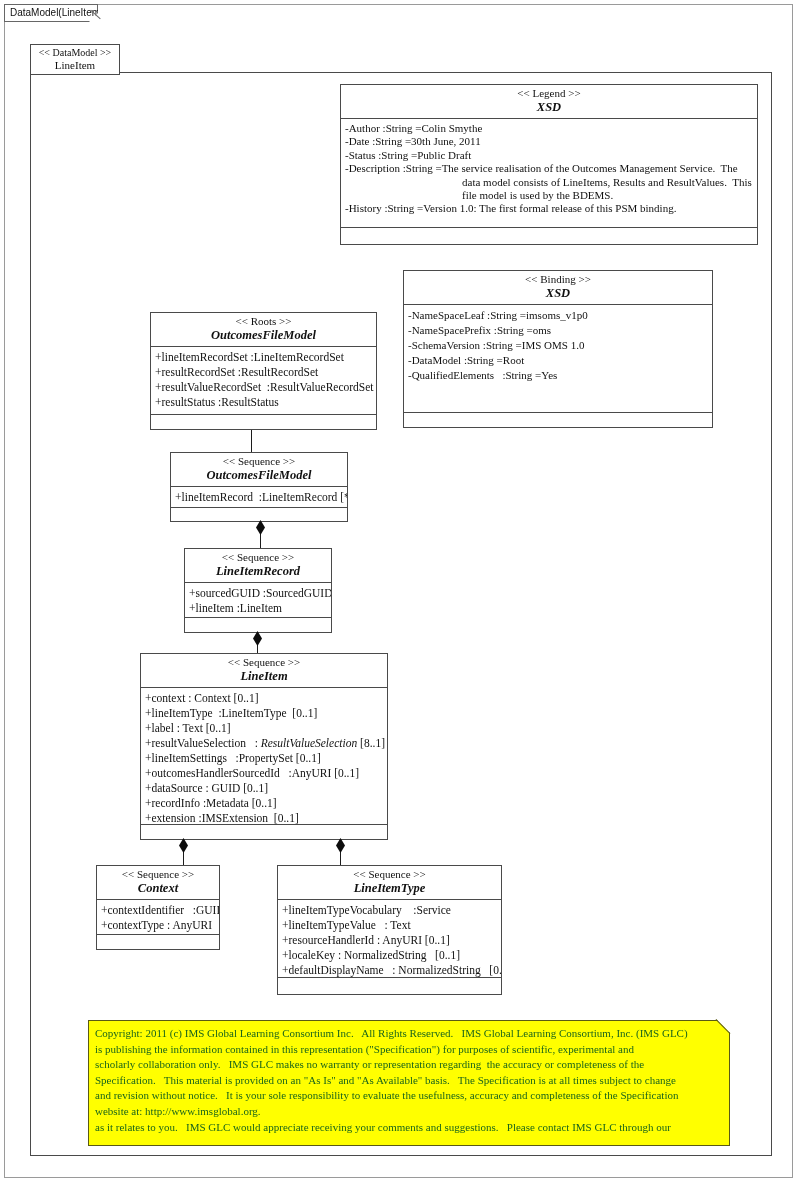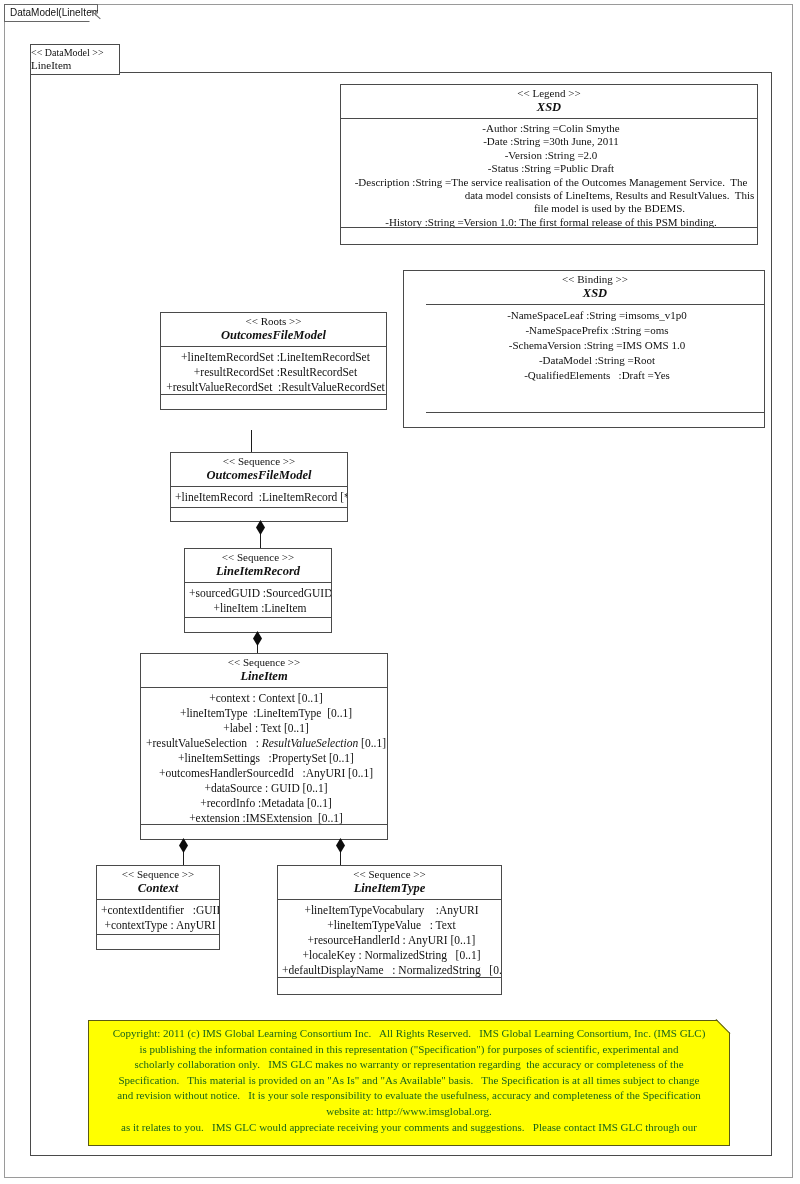--- a/index.html
+++ b/index.html
@@ -7,39 +7,39 @@
         font-family:"Liberation Serif","DejaVu Serif",serif;color:#111;}
   
   .outer-border{position:absolute;left:4px;top:4px;width:787px;height:1172px;border:1px solid #9a9a9a;}
   .outer-tab{position:absolute;left:4px;top:4px;width:94px;height:18px;background:#fff;border:1px solid #666;
              clip-path:polygon(0 0,100% 0,100% 50%,calc(100% - 9px) 100%,0 100%);
              font-family:"Liberation Sans","DejaVu Sans",sans-serif;font-size:10px;line-height:16px;padding-left:5px;box-sizing:border-box;}
   .outer-tab-cut{position:absolute;left:89px;top:14px;width:13px;height:1px;background:#666;transform:rotate(42deg);}
   
   .inner-frame{position:absolute;left:30px;top:72px;width:740px;height:1082px;border:1px solid #4a4a4a;}
   .inner-tab{position:absolute;left:30px;top:44px;width:88px;height:29px;background:#fff;border:1px solid #4a4a4a;
-             text-align:left;z-index:3;}
+             text-align:center;z-index:3;}
   .inner-tab .l1{font-size:10px;line-height:13px;padding-top:1px;}
   .inner-tab .l2{font-size:11px;line-height:13px;}
   
   .cls{position:absolute;background:#fff;border:1px solid #4a4a4a;display:flex;flex-direction:column;box-sizing:border-box;z-index:2;}
   .cls-hdr{border-bottom:1px solid #4a4a4a;text-align:center;padding:2px 3px 3px;}
   .stereo{font-size:11px;line-height:13px;}
   .cname{font-size:12.5px;font-weight:bold;line-height:15px;font-style:italic;}
   .cls-attrs{flex:1;border-bottom:1px solid #4a4a4a;padding:3px 0 2px 4px;overflow:hidden;}
-  .attr-row{font-size:11.5px;line-height:15px;white-space:pre;text-align:center;}
+  .attr-row{font-size:11.5px;line-height:15px;white-space:pre;}
   .ital{font-style:italic;}
   .cls-empty{flex:0 0 auto;}
   #box-legend{left:340px;top:84px;width:418px;height:161px;}
   #box-legend .attr-row{line-height:13.4px;font-size:11px;}
   #box-legend .cls-empty{height:16px;}
-  #box-binding{left:403px;top:270px;width:362px;height:158px;padding-left:22px;}
+  #box-binding{left:403px;top:270px;width:310px;height:158px;}
   #box-binding .attr-row{font-size:11px;}
   #box-binding .cls-empty{height:14px;}
-  #box-roots{left:160px;top:312px;width:227px;height:98px;}
+  #box-roots{left:150px;top:312px;width:227px;height:118px;}
   #box-roots .cls-empty{height:14px;}
   #box-rset{left:170px;top:452px;width:178px;height:70px;}
   #box-rset .cls-empty{height:13px;}
   #box-rec{left:184px;top:548px;width:148px;height:85px;}
   #box-rec .cls-empty{height:14px;}
   #box-li{left:140px;top:653px;width:248px;height:187px;}
   #box-li .cls-empty{height:14px;}
   #box-ctx{left:96px;top:865px;width:124px;height:85px;}
   #box-ctx .cls-empty{height:14px;}
   #box-lit{left:277px;top:865px;width:225px;height:130px;}
@@ -86,41 +86,40 @@
   <div class="diamond" id="d5"></div>
 
   <div class="cls" id="box-legend">
     <div class="cls-hdr">
       <div class="stereo">&lt;&lt; Legend &gt;&gt;</div>
       <div class="cname">XSD</div>
     </div>
     <div class="cls-attrs">
         <div class="attr-row">-Author :String =Colin Smythe</div>
         <div class="attr-row">-Date :String =30th June, 2011</div>
-        <div class="attr-row">-Version :String =2.0</div>
         <div class="attr-row">-Status :String =Public Draft</div>
         <div class="attr-row">-Description :String =The service realisation of the Outcomes Management Service.  The</div>
         <div class="attr-row" style="padding-left: 117px;"><span>data model consists of LineItems, Results and ResultValues.  This</span></div>
         <div class="attr-row" style="padding-left: 117px;"><span>file model is used by the BDEMS.</span></div>
         <div class="attr-row">-History :String =Version 1.0: The first formal release of this PSM binding.</div>
       </div>
     <div class="cls-empty"></div>
   </div>
 
   <div class="cls" id="box-binding">
     <div class="cls-hdr">
       <div class="stereo">&lt;&lt; Binding  &gt;&gt;</div>
       <div class="cname">XSD</div>
     </div>
     <div class="cls-attrs">
         <div class="attr-row">-NameSpaceLeaf :String =imsoms_v1p0</div>
         <div class="attr-row">-NameSpacePrefix :String =oms</div>
         <div class="attr-row">-SchemaVersion :String =IMS OMS 1.0</div>
         <div class="attr-row">-DataModel :String =Root</div>
-        <div class="attr-row">-QualifiedElements   :Draft =Yes</div>
+        <div class="attr-row">-QualifiedElements   :String =Yes</div>
       </div>
     <div class="cls-empty"></div>
   </div>
 
   <div class="cls" id="box-roots">
     <div class="cls-hdr">
       <div class="stereo">&lt;&lt; Roots &gt;&gt;</div>
       <div class="cname">OutcomesFileModel</div>
     </div>
     <div class="cls-attrs">
@@ -157,21 +156,21 @@
 
   <div class="cls" id="box-li">
     <div class="cls-hdr">
       <div class="stereo">&lt;&lt; Sequence &gt;&gt;</div>
       <div class="cname">LineItem</div>
     </div>
     <div class="cls-attrs">
         <div class="attr-row">+context : Context [0..1]</div>
         <div class="attr-row">+lineItemType  :LineItemType  [0..1]</div>
         <div class="attr-row">+label : Text [0..1]</div>
-        <div class="attr-row"><span>+resultValueSelection   : </span><span class="ital">ResultValueSelection</span><span> [0..1]</span></div>
+        <div class="attr-row"><span>+resultValueSelection   : </span><span class="ital">ResultValueSelection</span><span> [8..1]</span></div>
         <div class="attr-row">+lineItemSettings   :PropertySet [0..1]</div>
         <div class="attr-row">+outcomesHandlerSourcedId   :AnyURI [0..1]</div>
         <div class="attr-row">+dataSource : GUID [0..1]</div>
         <div class="attr-row">+recordInfo :Metadata [0..1]</div>
         <div class="attr-row">+extension :IMSExtension  [0..1]</div>
       </div>
     <div class="cls-empty"></div>
   </div>
 
   <div class="cls" id="box-ctx">
@@ -185,21 +184,21 @@
       </div>
     <div class="cls-empty"></div>
   </div>
 
   <div class="cls" id="box-lit">
     <div class="cls-hdr">
       <div class="stereo">&lt;&lt; Sequence &gt;&gt;</div>
       <div class="cname">LineItemType</div>
     </div>
     <div class="cls-attrs">
-        <div class="attr-row">+lineItemTypeVocabulary    :AnyURI</div>
+        <div class="attr-row">+lineItemTypeVocabulary    :Service</div>
         <div class="attr-row">+lineItemTypeValue   : Text</div>
         <div class="attr-row">+resourceHandlerId : AnyURI [0..1]</div>
         <div class="attr-row">+localeKey : NormalizedString   [0..1]</div>
         <div class="attr-row">+defaultDisplayName   : NormalizedString   [0..1]</div>
       </div>
     <div class="cls-empty"></div>
   </div>
 
   <div class="note">
       <div class="attr-row">Copyright: 2011 (c) IMS Global Learning Consortium Inc.   All Rights Reserved.   IMS Global Learning Consortium, Inc. (IMS GLC)</div>

